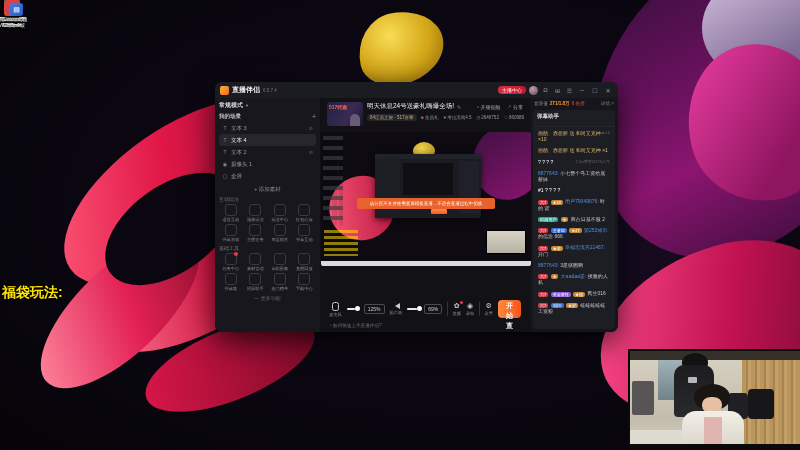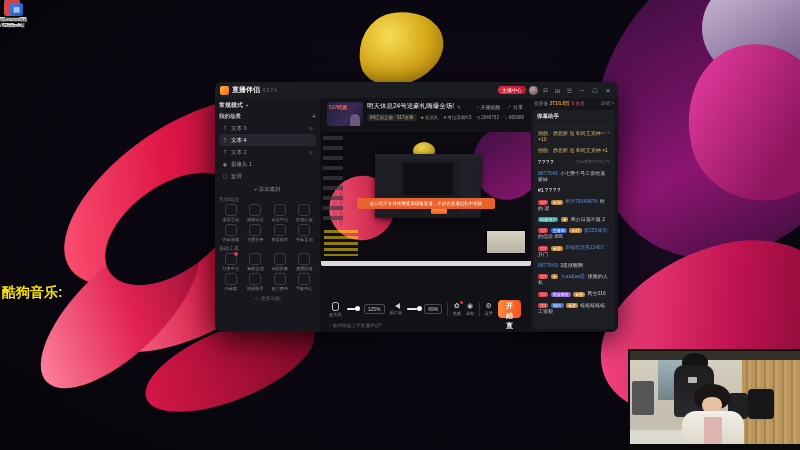--- a/index.html
+++ b/index.html
@@ -791,21 +791,21 @@
             
             <span class="txt">蛙蛙蛙蛙蛙 工资粮</span>
           </div>
           </div>
       </div>
     </div>
   </div>
 </div>
 
 <div id="score" class="abs">
-  <div>酷狗音乐:</div>
+  <div>福袋玩法:</div>
   <div>
 
   <div></div>
       <div></div>
       <div></div>
       <div></div>
       <div></div>
       <div></div>
       <div></div>
       <div></div>

